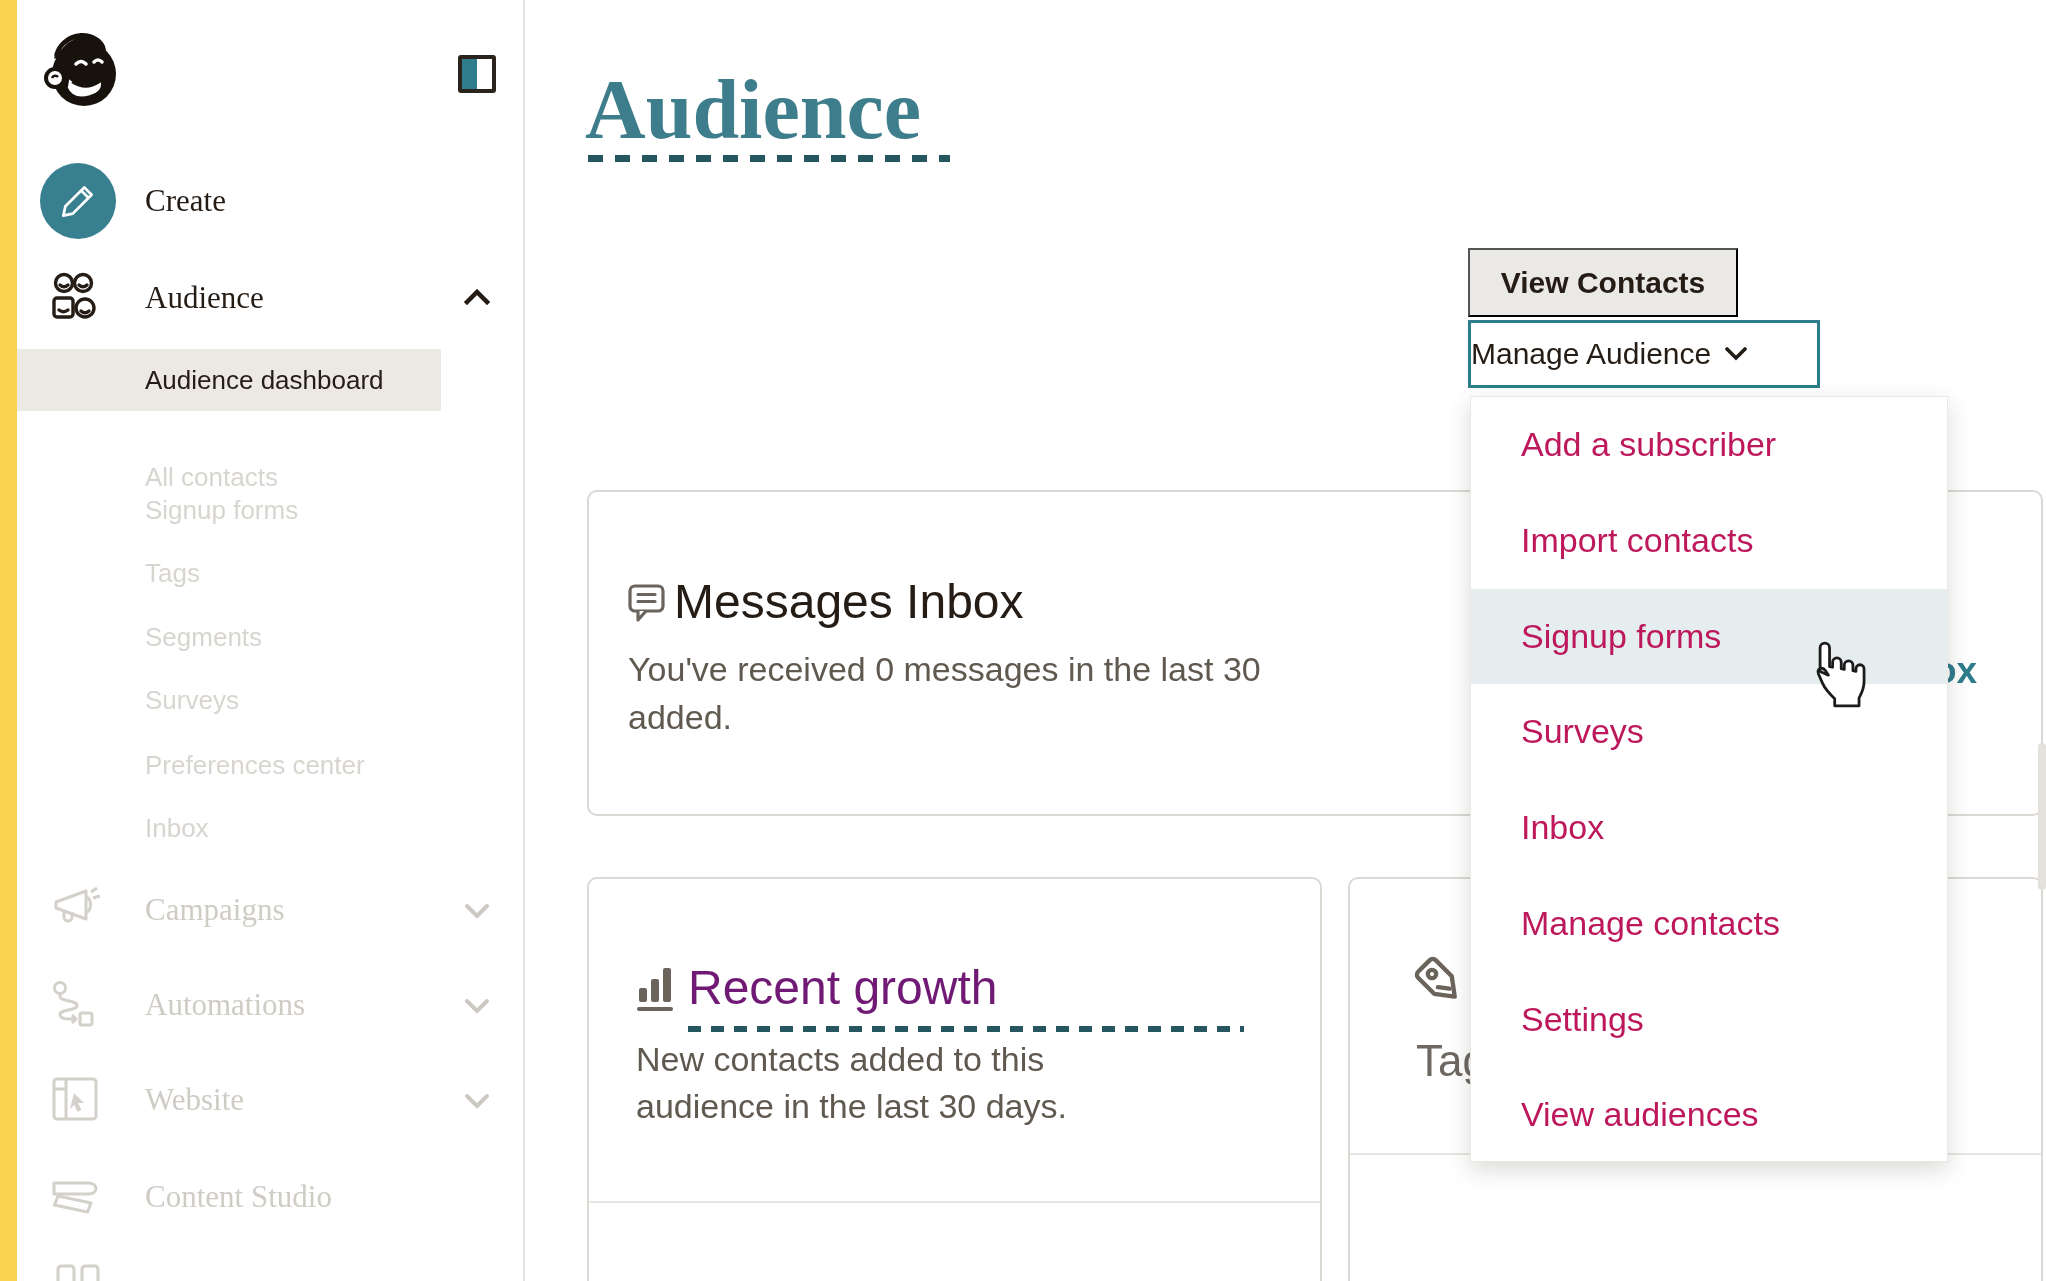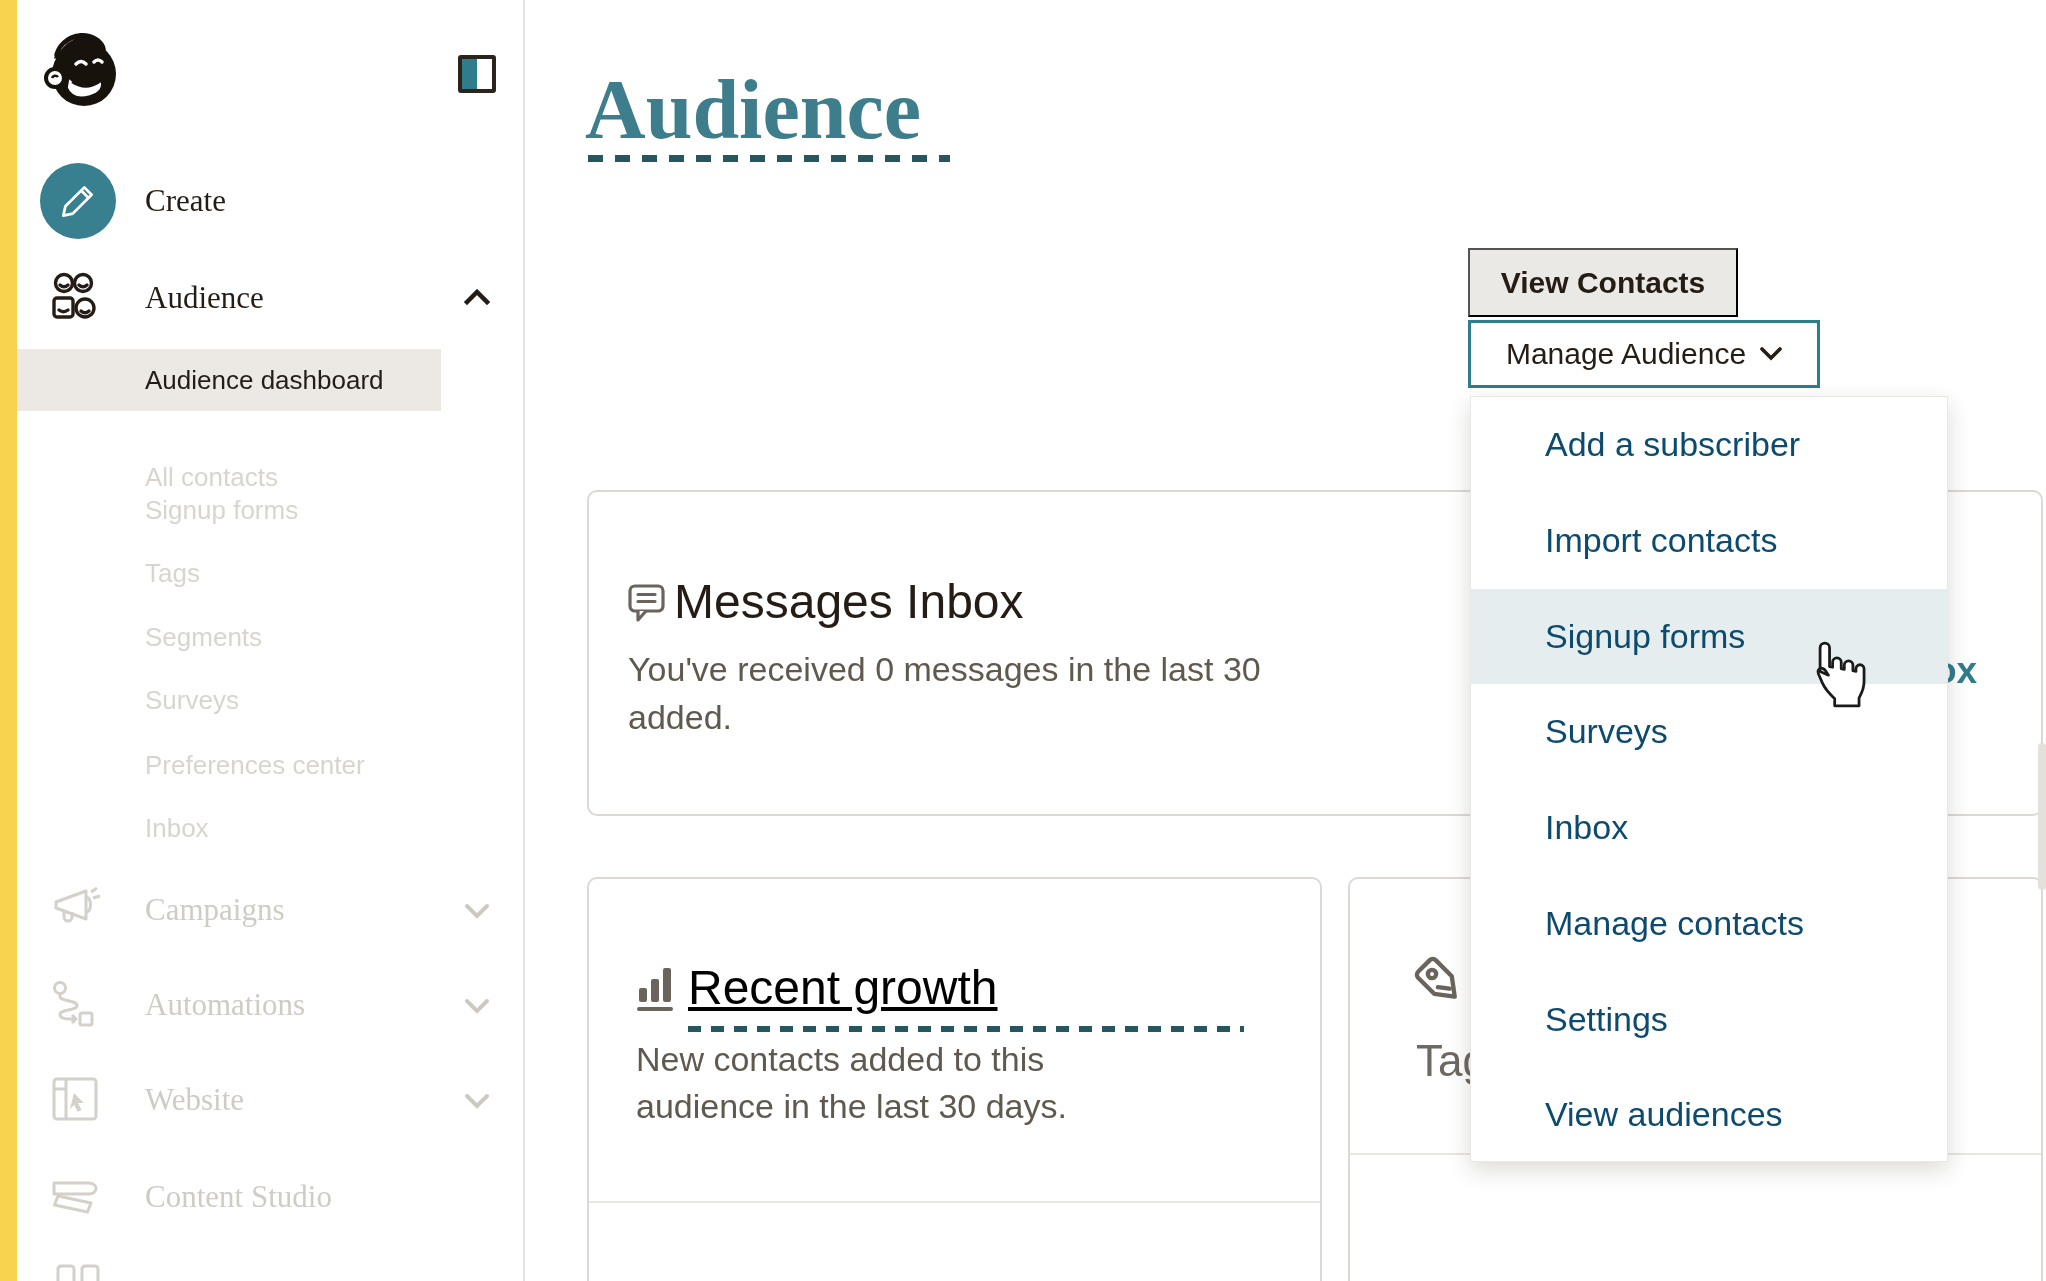--- a/index.html
+++ b/index.html
@@ -40,48 +40,48 @@
   .icon-partial { left:56px; top:1264px; }
 
   
   .page-title { left:585px; top:62px; font-family:"Liberation Serif", serif; font-size:84px; line-height:96px; color:#3e7d8b; cursor:pointer; }
   .title-dashes { left:588px; top:155px; width:362px; height:7px;
     background:repeating-linear-gradient(90deg,#26565f 0 15px,transparent 15px 27px); }
 
   .btn-view-contacts { left:1468px; top:248px; width:270px; height:69px; background:#ebe9e5;
     font-size:30px; font-weight:bold; color:#241c15; display:flex; align-items:center; justify-content:center; cursor:pointer; }
   .btn-manage-audience { left:1468px; top:320px; width:352px; height:68px; background:#fff; border:3px solid #2e7d8c;
-    font-size:30px; color:#241c15; display:flex; align-items:center; justify-content:center; gap:14px; cursor:pointer; }
+    font-size:30px; color:#241c15; display:flex; align-items:center; gap:14px; cursor:pointer; }
 
   .card { background:#fff; border:2px solid #dcd9d5; border-radius:10px; }
   .card-messages { left:587px; top:490px; width:1456px; height:326px; }
   .card-growth   { left:587px; top:877px; width:735px; height:440px; }
   .card-tags     { left:1348px; top:877px; width:695px; height:440px; }
 
   .msg-icon  { left:628px; top:582px; }
   .msg-title { left:674px; top:574px; font-size:48px; line-height:56px; color:#241c15; }
   .msg-body  { left:628px; top:645px; width:700px; font-size:34px; line-height:48px; color:#5f594f; }
 
   .growth-icon  { left:636px; top:960px; }
-  .growth-title { left:688px; top:961px; font-size:48px; line-height:54px; color:#000000; cursor:pointer;text-decoration:underline; }
+  .growth-title { left:688px; top:961px; font-size:48px; line-height:54px; color:#701a75; cursor:pointer; }
   .growth-dashes { left:688px; top:1026px; width:556px; height:6px;
     background:repeating-linear-gradient(90deg,#26565f 0 13px,transparent 13px 23px); }
   .growth-body { left:636px; top:1036px; width:580px; font-size:34px; line-height:47px; color:#5f594f; }
   .growth-divider { left:589px; top:1201px; width:731px; height:2px; background:#e8e6e2; }
 
   .tags-icon  { left:1414px; top:956px; }
   .tags-title { left:1416px; top:1036px; font-size:44px; line-height:50px; color:#6e6862; }
   .tags-divider { left:1350px; top:1153px; width:691px; height:2px; background:#e8e6e2; }
 
   .inbox-frag { left:1934px; top:650px; font-size:37px; font-weight:bold; color:#2f7d8c; z-index:5; }
 
   
   .dropdown { left:1470px; top:396px; width:478px; height:766px; background:#fff; z-index:10;
     border:1px solid #eae8e4; box-shadow:0 8px 22px rgba(36,28,21,.16); }
-  .dd-item { height:95.75px; line-height:95.75px; padding-left:74px; font-size:34px; color:#0c4a6e; cursor:pointer; }
+  .dd-item { height:95.75px; line-height:95.75px; padding-left:50px; font-size:34px; color:#be185d; cursor:pointer; }
   .dd-item.hl { background:#e5edef; }
 
   .scroll-thumb { left:2038px; top:743px; width:8px; height:147px; background:#e4e1dd; border-radius:4px; z-index:8; cursor:pointer; }
   .cursor-hand { left:1802px; top:638px; z-index:20; }
 </style>
 </head>
 <body>
 
 <div class="screen">
 

